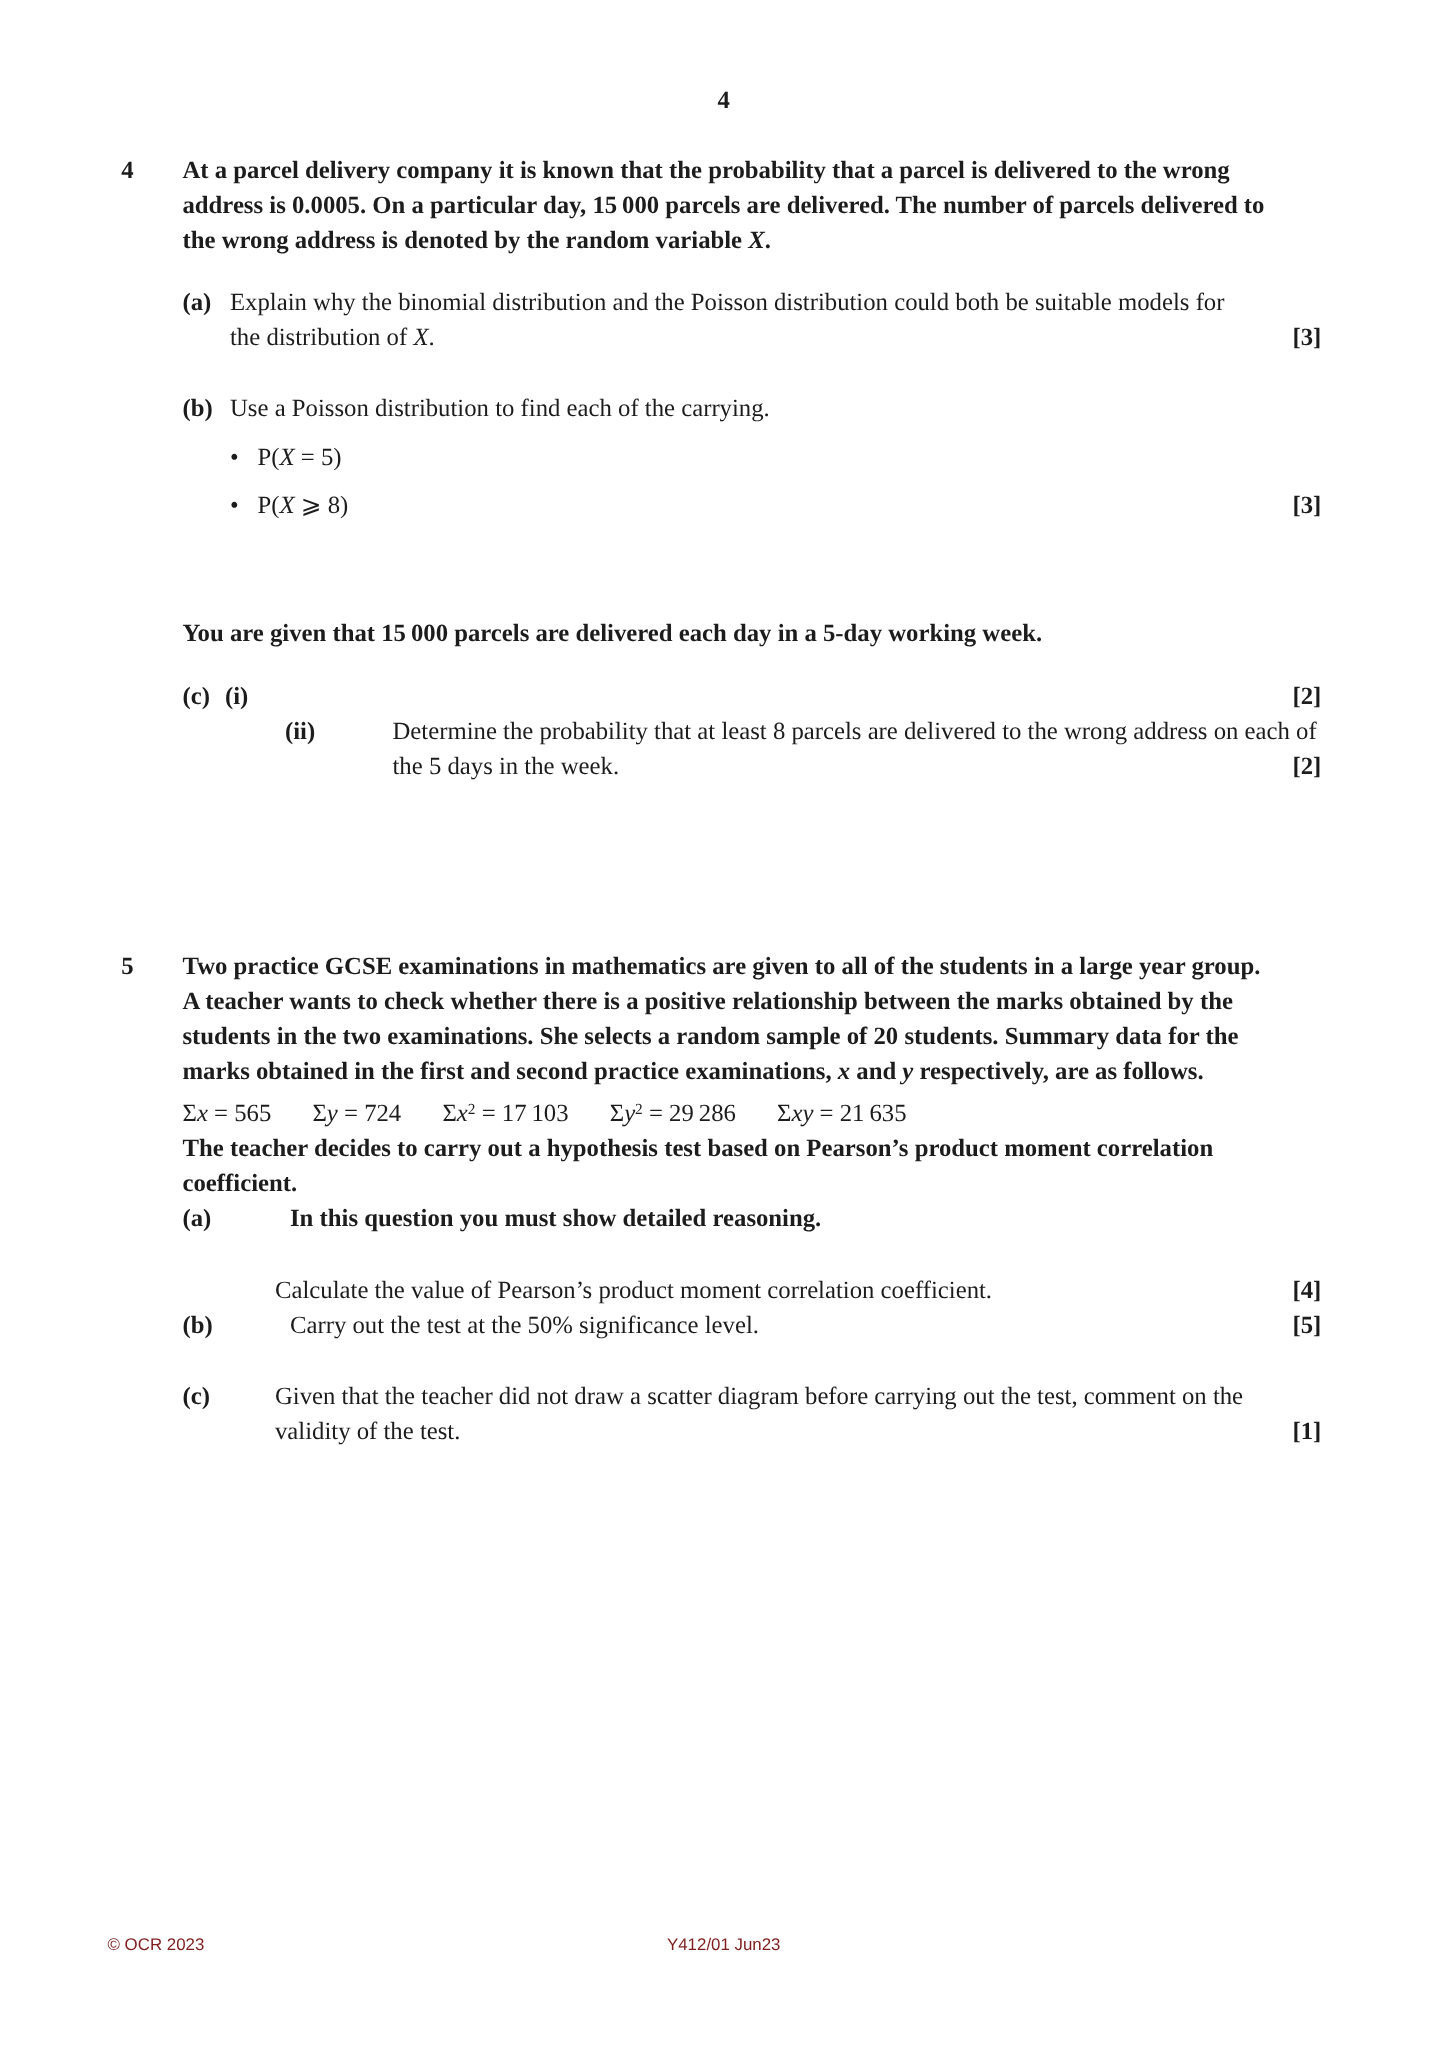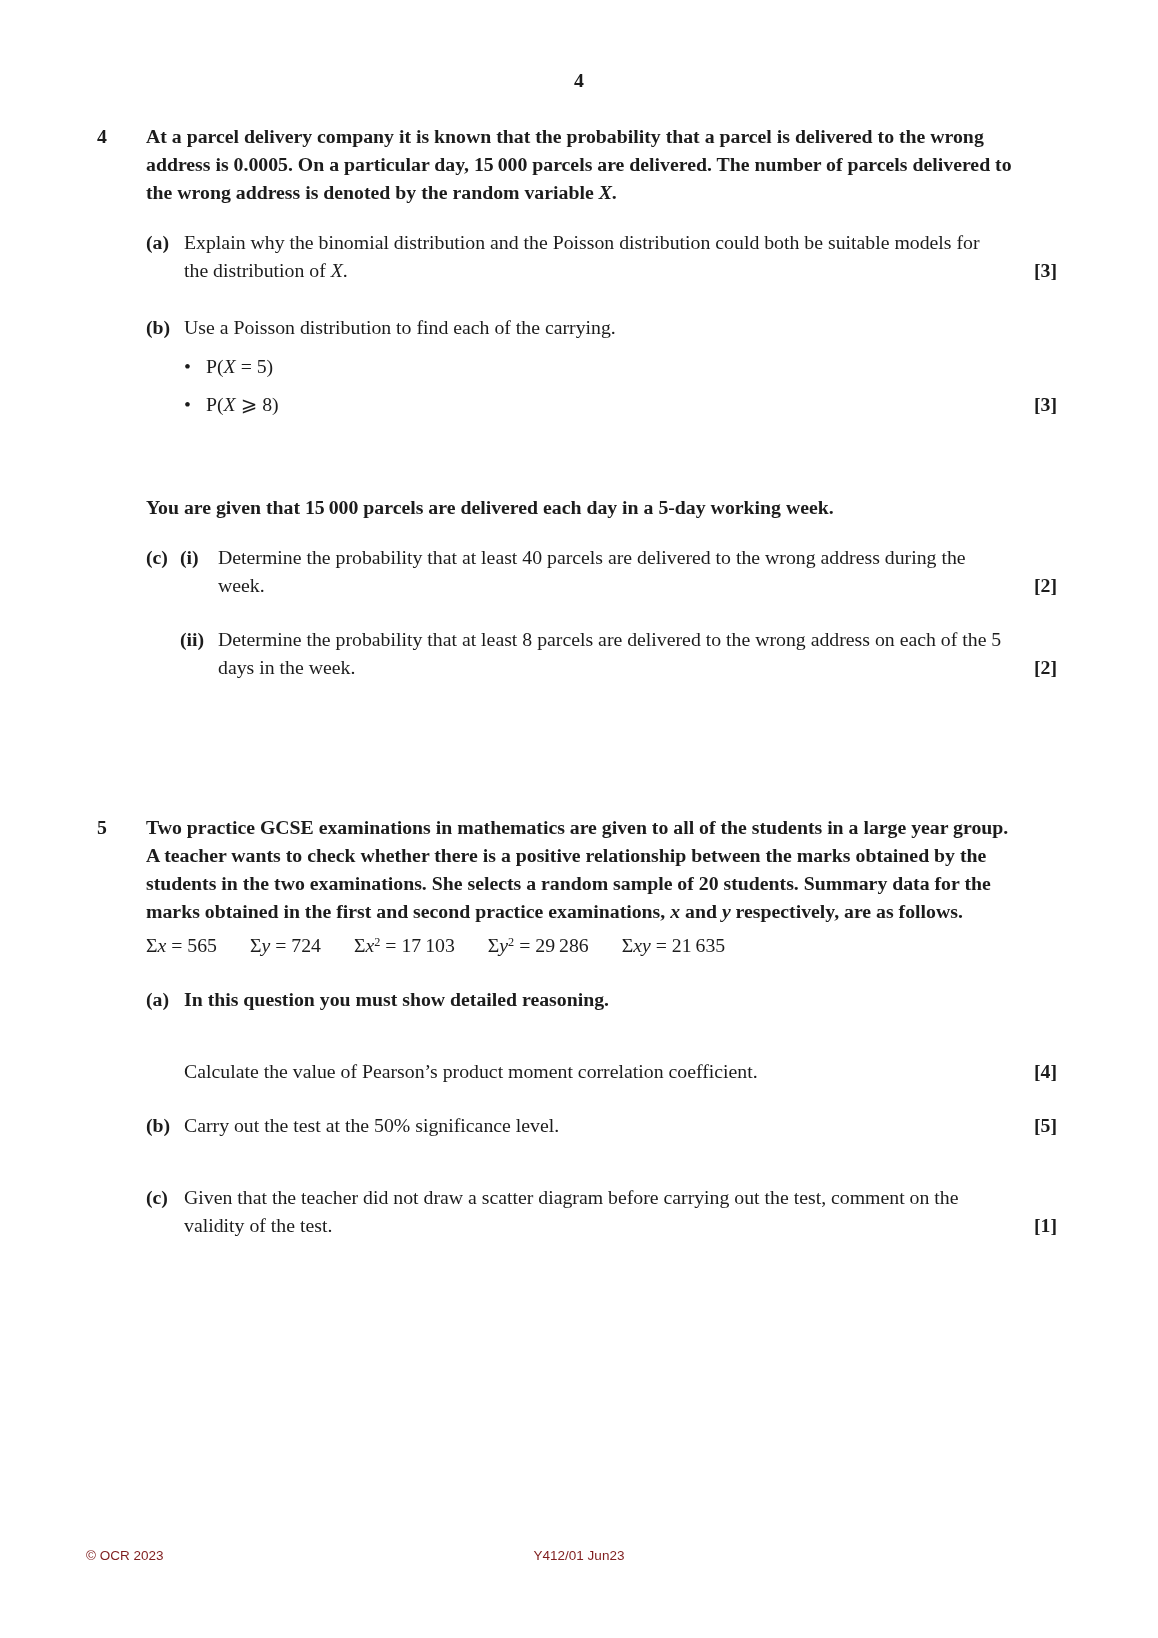--- a/index.html
+++ b/index.html
@@ -41,22 +41,22 @@
     font-weight:bold;
   }
   .bullet{display:flex;margin-top:5px;}
   .bullet .dot{width:22px;flex:0 0 22px;}
   .heading{font-weight:bold;}
   .sum-line{margin-top:6px;white-space:nowrap;}
   .sum-term{display:inline-block;}
   .sum-term + .sum-term{margin-left:28px;}
   .sum-line sup{font-size:0.62em;line-height:0;position:relative;top:-0.5em;vertical-align:baseline;}
   .mt-22{margin-top:22px;}
-  .mt-26{margin-top:26px;}
-  .mt-28{margin-top:44px;}
+  .mt-26{gap:48px;}
+  .mt-28{margin-top:29px;gap:36px;}
   .mt-29{margin-top:29px;}
   .mt-55{margin-top:75px;}
   .mt-132{margin-top:132px;}
   .footer{
     position:absolute;top:1548px;left:0;right:0;
     font-family:"Liberation Sans", sans-serif;
     font-size:13.5px;line-height:16px;color:#7f1d1d;
   }
   .foot-left{position:absolute;left:86px;top:0;}
   .foot-center{display:block;text-align:center;}
@@ -96,21 +96,20 @@
             </div>
           </div>
           <span class="marks">[3]</span>
         </div>
 
         <p class="para mt-55">You are given that 15 000 parcels are delivered each day in a 5-day working week.</p>
 
         <div class="part subpart mt-22">
           <span class="plabel">(c)</span>
           <span class="plabel">(i)</span>
-          <div class="ptext narrow">Determine the probability that at least 40 parcels are delivered to the wrong address during the week.</div>
           <span class="marks">[2]</span>
         </div>
 
         <div class="part subpart mt-26">
           <span class="plabel"></span>
           <span class="plabel">(ii)</span>
           <div class="ptext narrow">Determine the probability that at least 8 parcels are delivered to the wrong address on each of the 5 days in the week.</div>
           <span class="marks">[2]</span>
         </div>
 
@@ -124,20 +123,21 @@
         <p class="para">Two practice GCSE examinations in mathematics are given to all of the students in a large year group. A teacher wants to check whether there is a positive relationship between the marks obtained by the students in the two examinations. She selects a random sample of 20 students. Summary data for the marks obtained in the first and second practice examinations, <i>x</i> and <i>y</i> respectively, are as follows.</p>
 
         <div class="sum-line">
           <span class="sum-term">Σ<i>x</i> = 565</span>
           <span class="sum-term">Σ<i>y</i> = 724</span>
           <span class="sum-term">Σ<i>x</i><sup>2</sup> = 17 103</span>
           <span class="sum-term">Σ<i>y</i><sup>2</sup> = 29 286</span>
           <span class="sum-term">Σ<i>xy</i> = 21 635</span>
         </div>
 
+        <p class="para mt-26">The teacher decides to carry out a hypothesis test based on Pearson’s product moment correlation coefficient.</p>
 
         <div class="part mt-26">
           <span class="plabel">(a)</span>
           <div class="ptext heading">In this question you must show detailed reasoning.</div>
         </div>
 
         <div class="part mt-28">
           <span class="plabel"></span>
           <div class="ptext">Calculate the value of Pearson’s product moment correlation coefficient.</div>
           <span class="marks">[4]</span>

